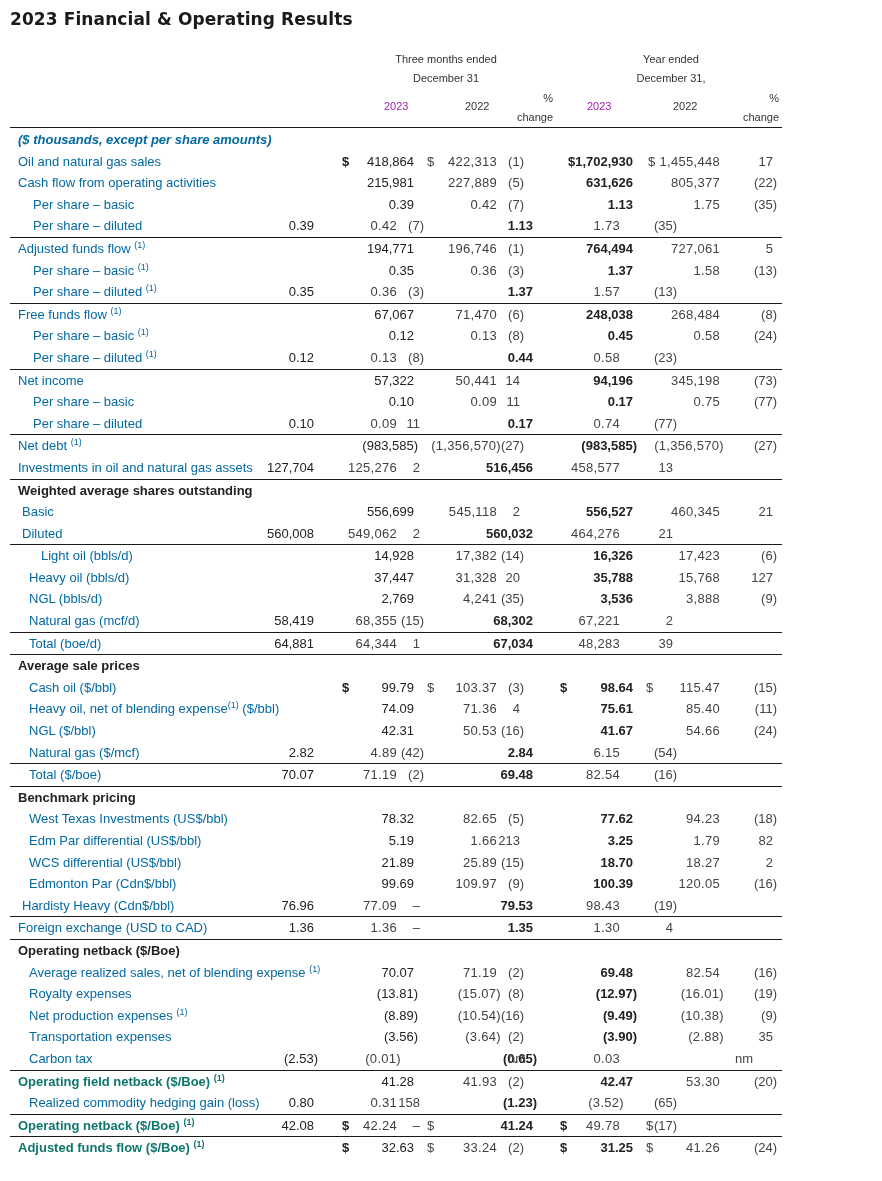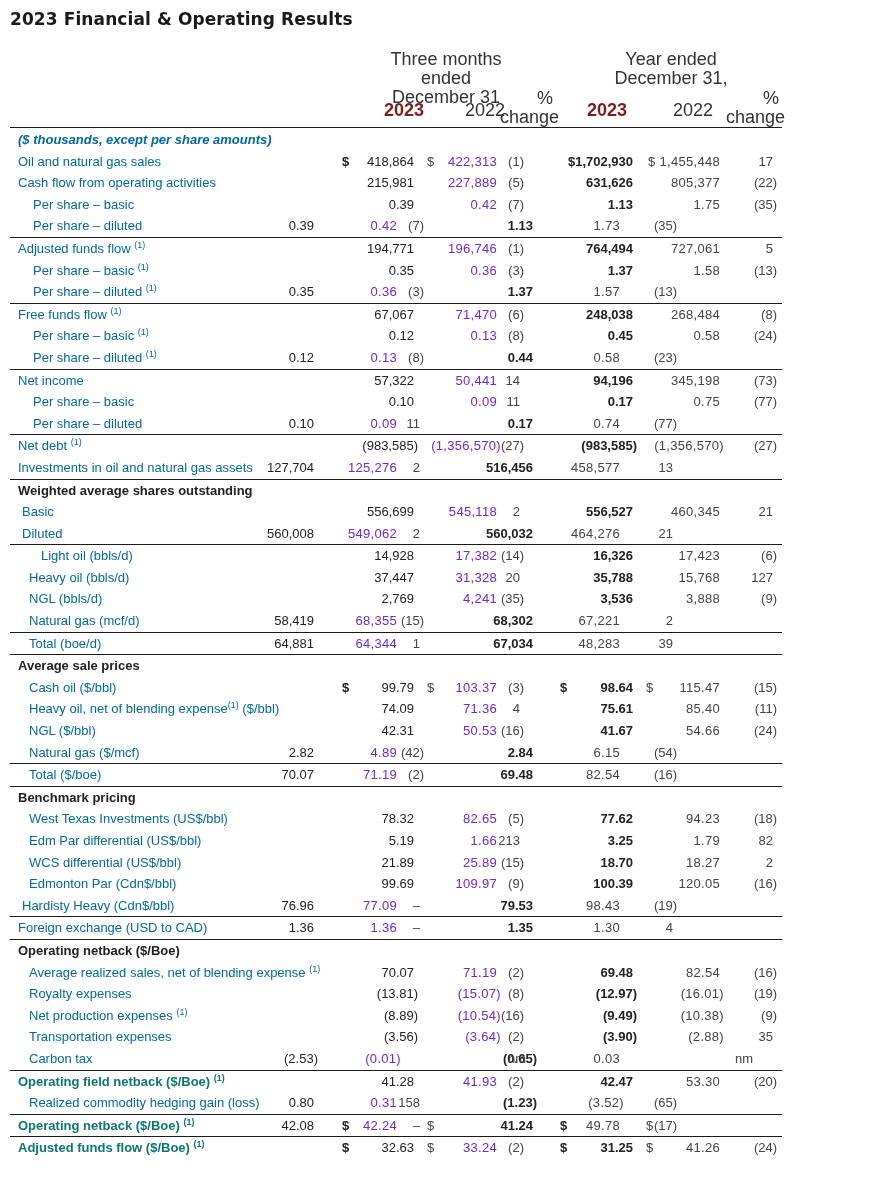--- a/index.html
+++ b/index.html
@@ -1,39 +1,39 @@
 <!DOCTYPE html>
 <html><head>
 <meta charset="utf-8">
 <style>
   html, body { margin: 0; padding: 0; background: #ffffff; }
   body { width: 882px; height: 1181px; position: relative; overflow: hidden;
          font-family: "Liberation Sans", sans-serif; color: #222222; }
   .title { position: absolute; left: 10px; top: 9px; font-family: "DejaVu Sans", sans-serif;
            font-weight: bold; font-size: 17px; color: #1a1a1a; letter-spacing: 0.1px; }
-  .hdr { position: absolute; font-size: 18px; color: #333; text-align: center; }
-  .hdr.bold { font-weight: bold; color: #7f1d1d; }
+  .hdr { position: absolute; font-size: 11px; color: #333; text-align: center; }
+  .hdr.bold { font-weight: normal; color: #a21caf; }
   .hdr.pct { text-align: right; line-height: 19px; }
   .hdr-rule { position: absolute; left: 10px; width: 772px; top: 127px; height: 0; border-top: 1.4px solid #1a1a1a; }
   #table { position: absolute; left: 0; top: 129px; width: 882px; }
   .row { position: relative; height: 21.6px; font-size: 13px; }
   .row.rule { border-bottom: 1.3px solid #1a1a1a; width: 772px; margin-left: 10px; }
   .row.rule .inner { margin-left: -10px; }
   .cell { position: absolute; top: 0; line-height: 21.6px; white-space: nowrap; }
   .lbl { left: 18px; color: #0369a1; }
   .lbl.i1 { left: 33px; }
   .lbl.i2 { left: 29px; }
   .lbl.i3 { left: 22px; }
   .lbl.sec { font-weight: bold; color: #222; }
   .lbl.italic { font-style: italic; font-weight: bold; }
   .lbl.boldlbl { font-weight: bold; color: #0f766e; }
   sup { font-size: 9px; vertical-align: 5px; line-height: 0; }
   .num { text-align: right; }
   .c1 { right: calc(882px - 414px); font-weight: normal; color: #222; }
-  .c2 { right: calc(882px - 497px); color: #6d28d9; letter-spacing: 0.3px; }
+  .c2 { right: calc(882px - 497px); color: #404040; letter-spacing: 0.3px; }
   .c3 { right: calc(882px - 520px); color: #444; }
   .c4 { right: calc(882px - 633px); font-weight: bold; color: #222; }
   .c5 { right: calc(882px - 720px); color: #444; letter-spacing: 0.3px; }
   .c6 { right: calc(882px - 773px); color: #444; }
   .paren-pad { margin-right: -4px; }
   .d1 { left: 342px; font-weight: bold; color: #222; }
   .d2 { left: 427px; color: #444; }
   .d4 { left: 560px; font-weight: bold; color: #222; }
   .d5 { left: 646px; color: #444; }
   .nm3 { left: 508px; color: #444; }

